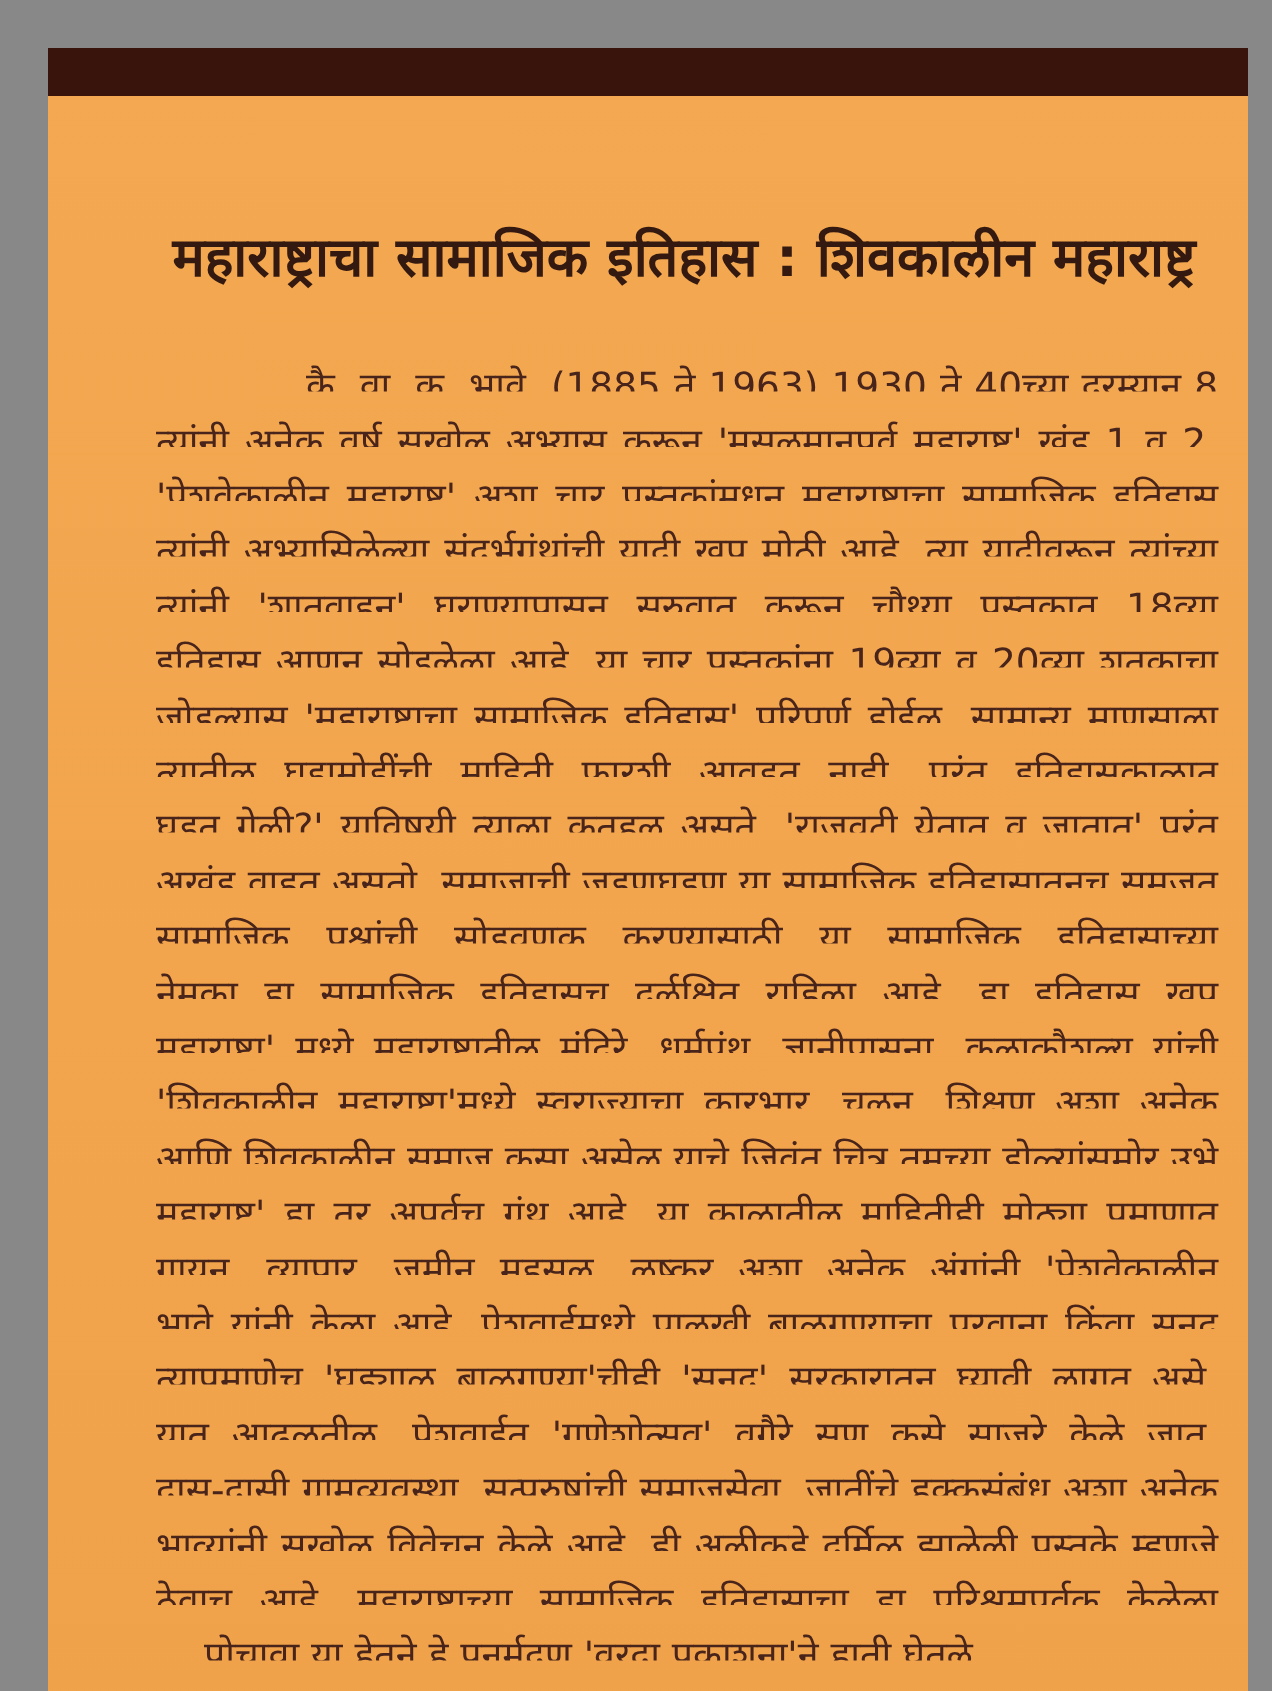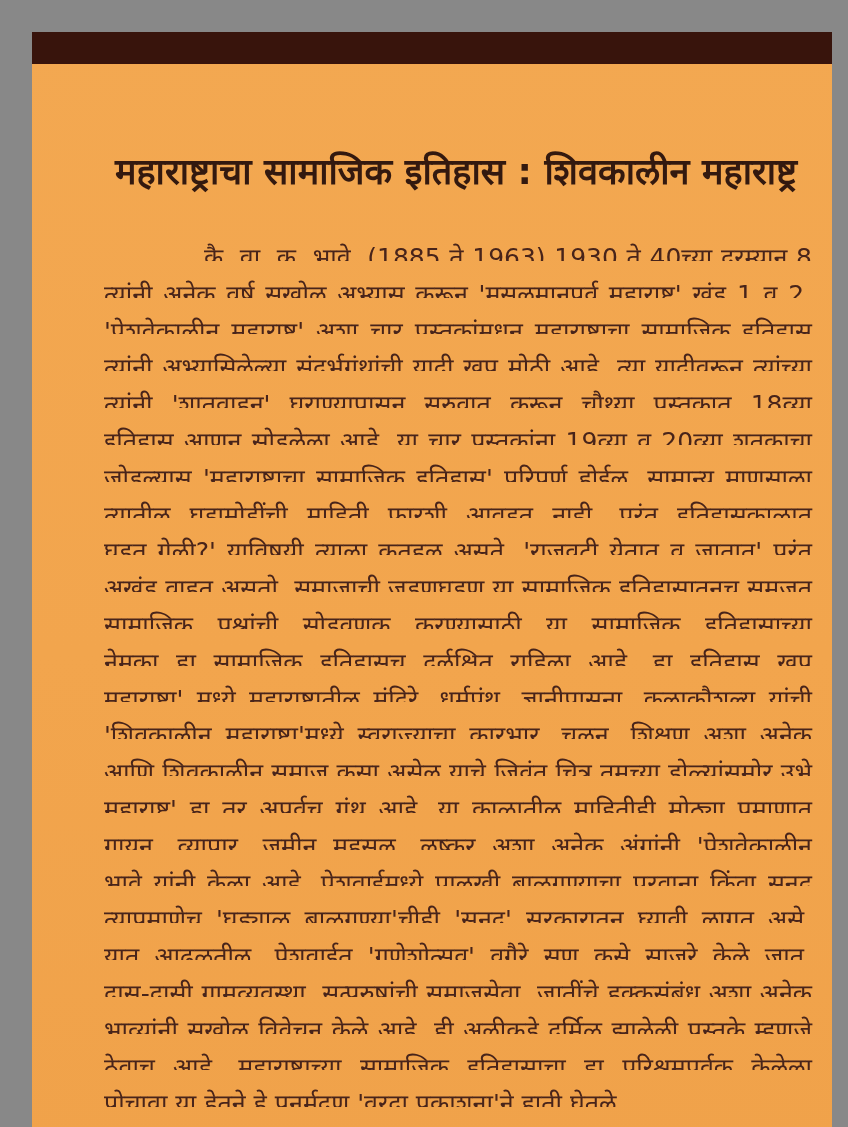--- a/index.html
+++ b/index.html
@@ -57,21 +57,21 @@
   }
   .body-text .line {
     height: 36.8px;
     line-height: 36.8px;
     overflow: hidden;
     text-align: justify;
     text-align-last: justify;
     white-space: normal;
   }
   .body-text .line.first { text-indent: 100px; }
-  .body-text .line.last { text-align: left; text-align-last: left; }
+  .body-text .line.last { text-align: left; text-align-last: left; margin-left: 32px; }
 </style>
 </head>
 <body>
 
 <div class="page">
   <div class="edge-bar top"></div>
   <div class="scan-crease"></div>
 
   <h1 class="title">महाराष्ट्राचा सामाजिक इतिहास : शिवकालीन महाराष्ट्र</h1>
 

